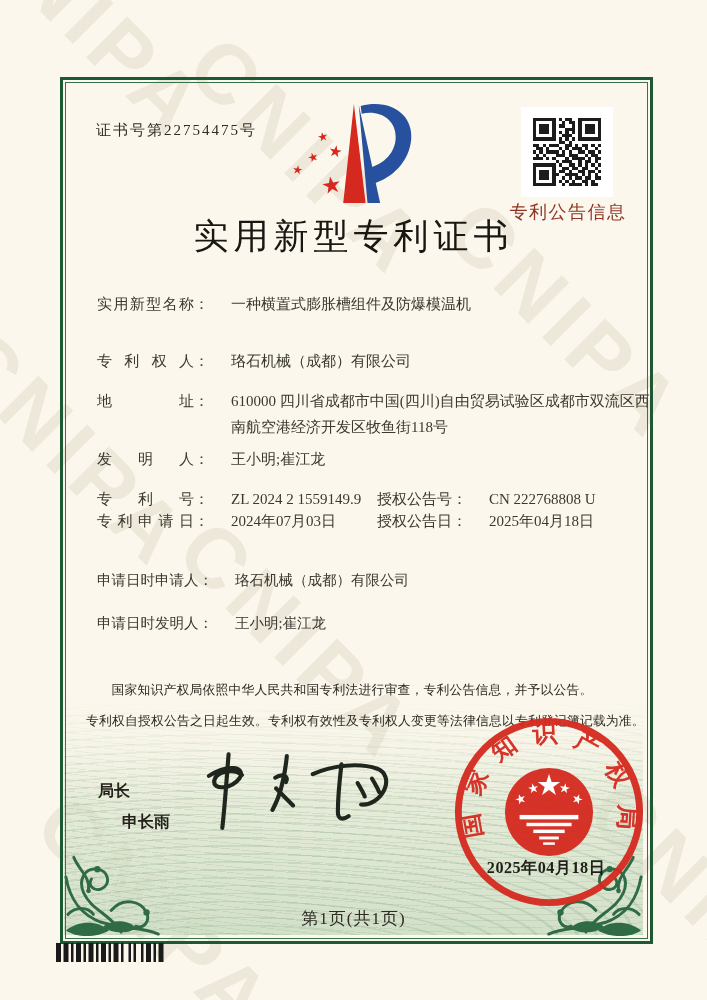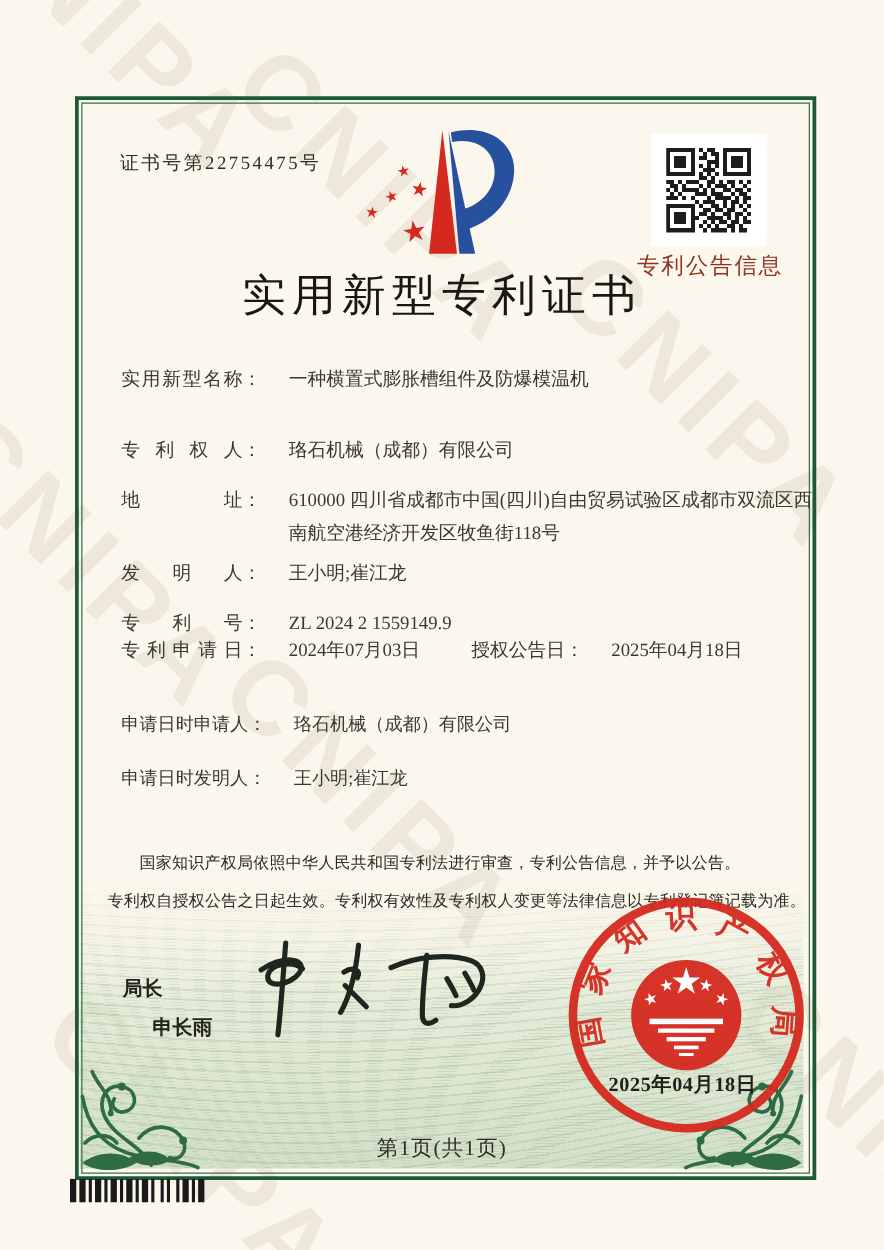--- a/index.html
+++ b/index.html
@@ -384,20 +384,23 @@
   <span class="lbl">专利权人</span><span class="sep">：</span><span class="val">珞石机械（成都）有限公司</span>
 </div>
 <div class="row" style="top:388px">
   <span class="lbl">地址</span><span class="sep">：</span><span class="val wrap">610000 四川省成都市中国(四川)自由贸易试验区成都市双流区西南航空港经济开发区牧鱼街118号</span>
 </div>
 <div class="row" style="top:446px">
   <span class="lbl">发明人</span><span class="sep">：</span><span class="val">王小明;崔江龙</span>
 </div>
 <div class="row" style="top:486px">
   <span class="lbl">专利号</span><span class="sep">：</span><span class="val">ZL 2024 2 1559149.9</span>
+  <span class="rcol">
+    <span class="lbl auto">授权公告号</span><span class="sep">：</span><span class="val">CN 222768808 U</span>
+  </span>
 </div>
 <div class="row" style="top:508px">
   <span class="lbl">专利申请日</span><span class="sep">：</span><span class="val">2024年07月03日</span>
   <span class="rcol">
     <span class="lbl auto">授权公告日</span><span class="sep">：</span><span class="val">2025年04月18日</span>
   </span>
 </div>
 <div class="row small" style="top:567px">
   <span class="lbl auto">申请日时申请人</span><span class="sep">：</span><span class="val">珞石机械（成都）有限公司</span>
 </div>

